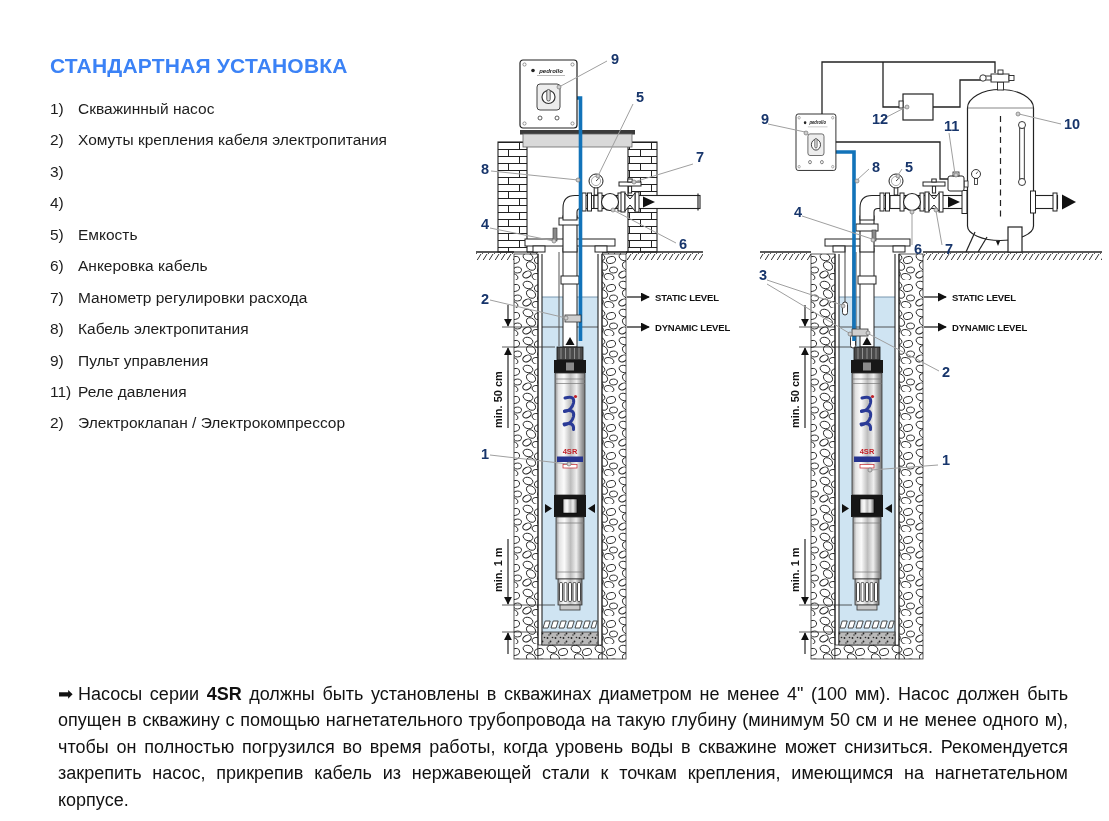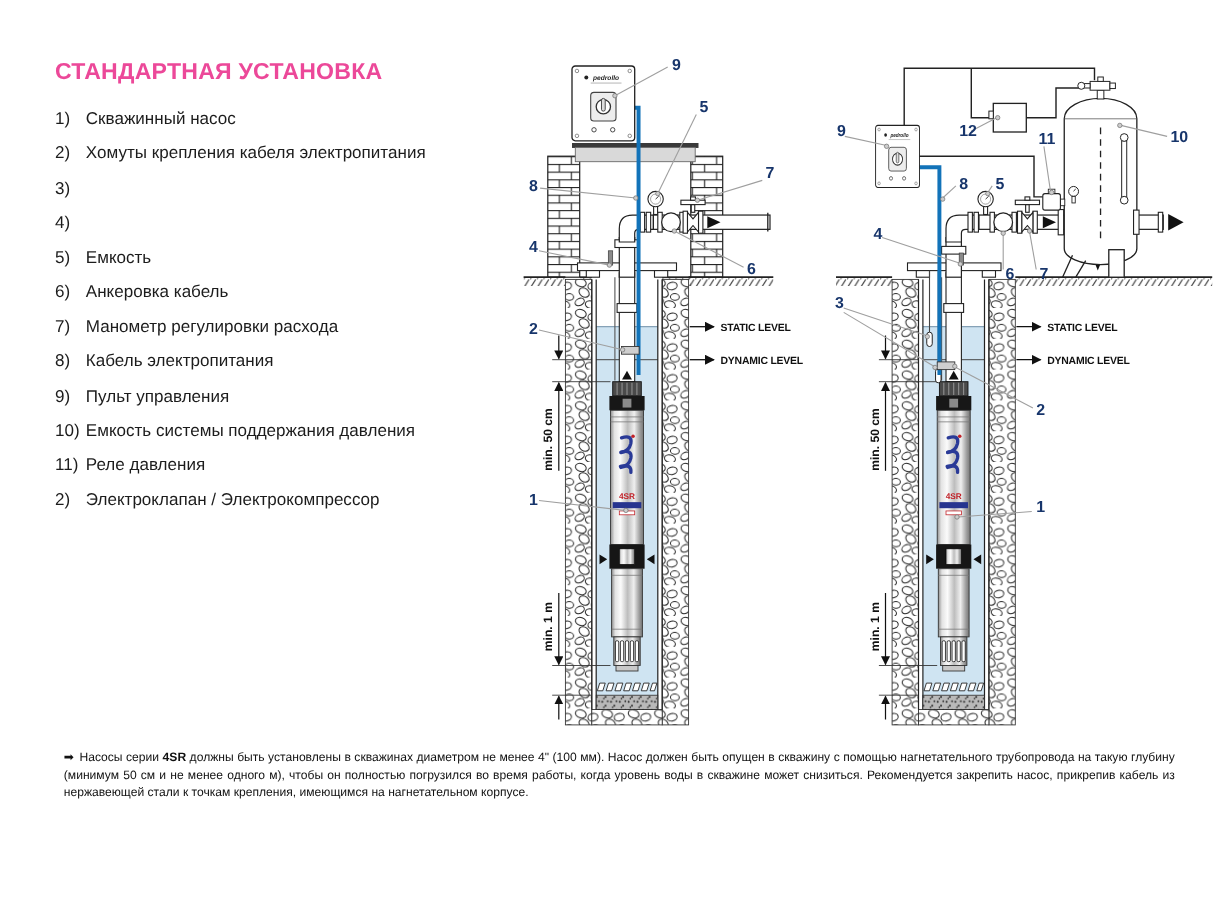--- a/index.html
+++ b/index.html
@@ -1,25 +1,25 @@
 <!DOCTYPE html>
 <html><head>
 <meta charset="utf-8">
 <style>
   html,body{margin:0;padding:0;background:#fff;}
   .page{position:relative;width:1109px;height:821px;background:#fff;overflow:hidden;
         font-family:"Liberation Sans",sans-serif;}
   .title{position:absolute;left:50px;top:54px;margin:0;font-size:21px;font-weight:bold;
-         color:#ec4899;letter-spacing:0.2px;}
+         color:#3b82f6;letter-spacing:0.2px;}
   .legend{position:absolute;left:50px;top:100px;margin:0;padding:0;list-style:none;
           font-size:15.5px;color:#1c1c1c;}
   .legend li{height:31.45px;display:flex;align-items:flex-start;}
   .legend .num{width:28px;flex:0 0 28px;}
   .diagram{position:absolute;left:470px;top:30px;}
-  .note{position:absolute;left:58px;top:681px;width:1010px;margin:0;font-size:11px;
+  .note{position:absolute;left:58px;top:681px;width:1010px;margin:0;font-size:18px;
         line-height:1.47;color:#111;text-align:justify;}
   .note .arrow{margin-right:5px;}
   
   .co{font-family:"Liberation Sans",sans-serif;font-weight:bold;font-size:14.5px;fill:#17356b;}
   .lvl{font-family:"Liberation Sans",sans-serif;font-weight:bold;font-size:9.5px;fill:#111;letter-spacing:-0.2px;}
   .dim{font-family:"Liberation Sans",sans-serif;font-weight:bold;font-size:11px;fill:#111;}
   .brand{font-family:"Liberation Sans",sans-serif;font-style:italic;font-weight:bold;font-size:6px;fill:#1d1d1d;}
   .pumpbrand{font-family:"Liberation Sans",sans-serif;font-weight:bold;font-size:7.5px;fill:#c22128;}
   .ldr{stroke:#9f9f9f;stroke-width:1;fill:none;}
   .dot{fill:#cdcdcd;stroke:#777;stroke-width:0.7;}
@@ -63,24 +63,20 @@
         <span class="num">7)</span>
         <span>Манометр регулировки расхода</span>
       </li>
     <li>
         <span class="num">8)</span>
         <span>Кабель электропитания</span>
       </li>
     <li>
         <span class="num">9)</span>
         <span>Пульт управления</span>
-      </li>
-    <li>
-        <span class="num">10)</span>
-        <span>Емкость системы поддержания давления</span>
       </li>
     <li>
         <span class="num">11)</span>
         <span>Реле давления</span>
       </li>
     <li>
         <span class="num">2)</span>
         <span>Электроклапан / Электрокомпрессор</span>
       </li>
   </ol>

